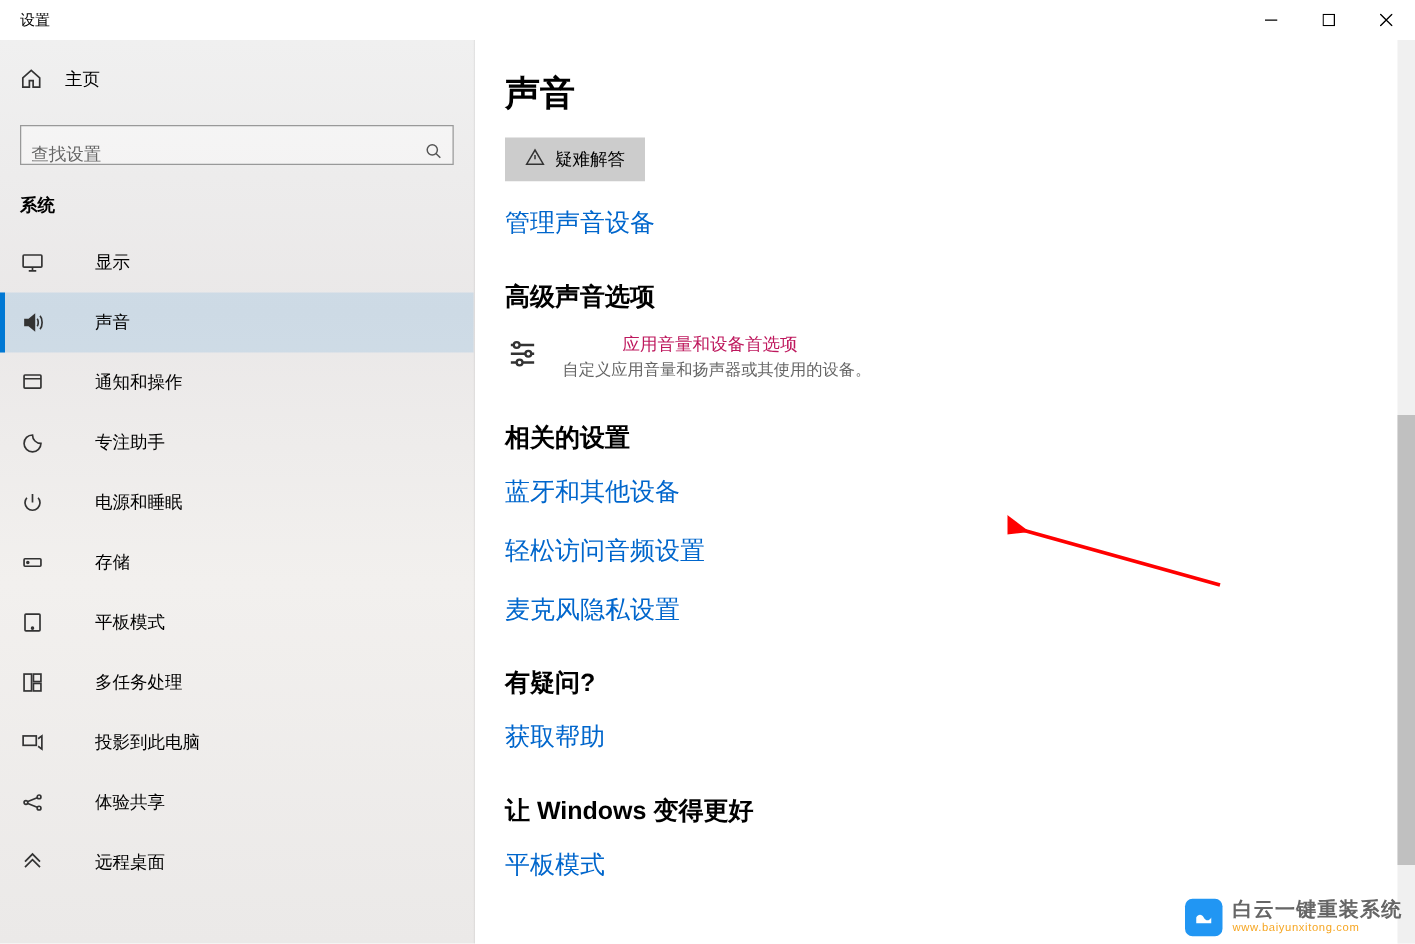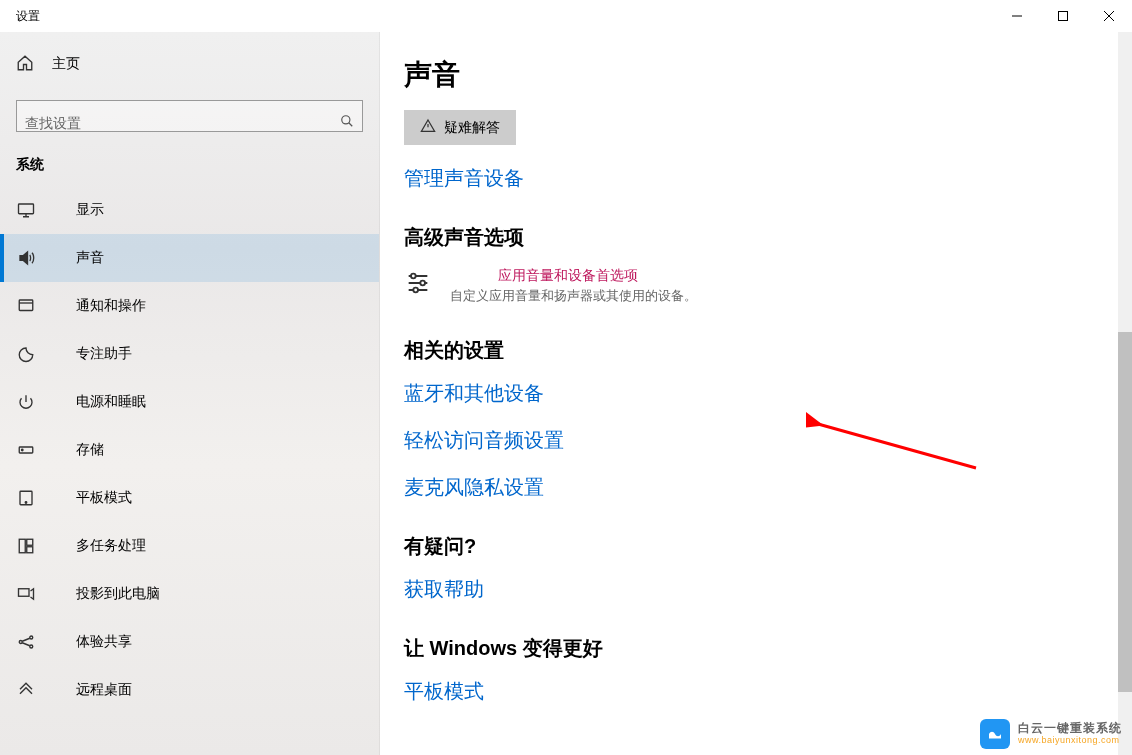--- a/index.html
+++ b/index.html
@@ -195,21 +195,21 @@
       align-items: center;
       justify-content: center;
       color: #fff;
     }
     .wm-text {
       display: flex;
       flex-direction: column;
       line-height: 1.1;
     }
     .wm-main {
-      font-size: 12px;
+      font-size: 16px;
       font-weight: 700;
       color: #666;
       letter-spacing: 1px;
     }
     .wm-sub {
       font-size: 9px;
       color: #f6a623;
       letter-spacing: 0.5px;
     }
     .scrollbar-track {

